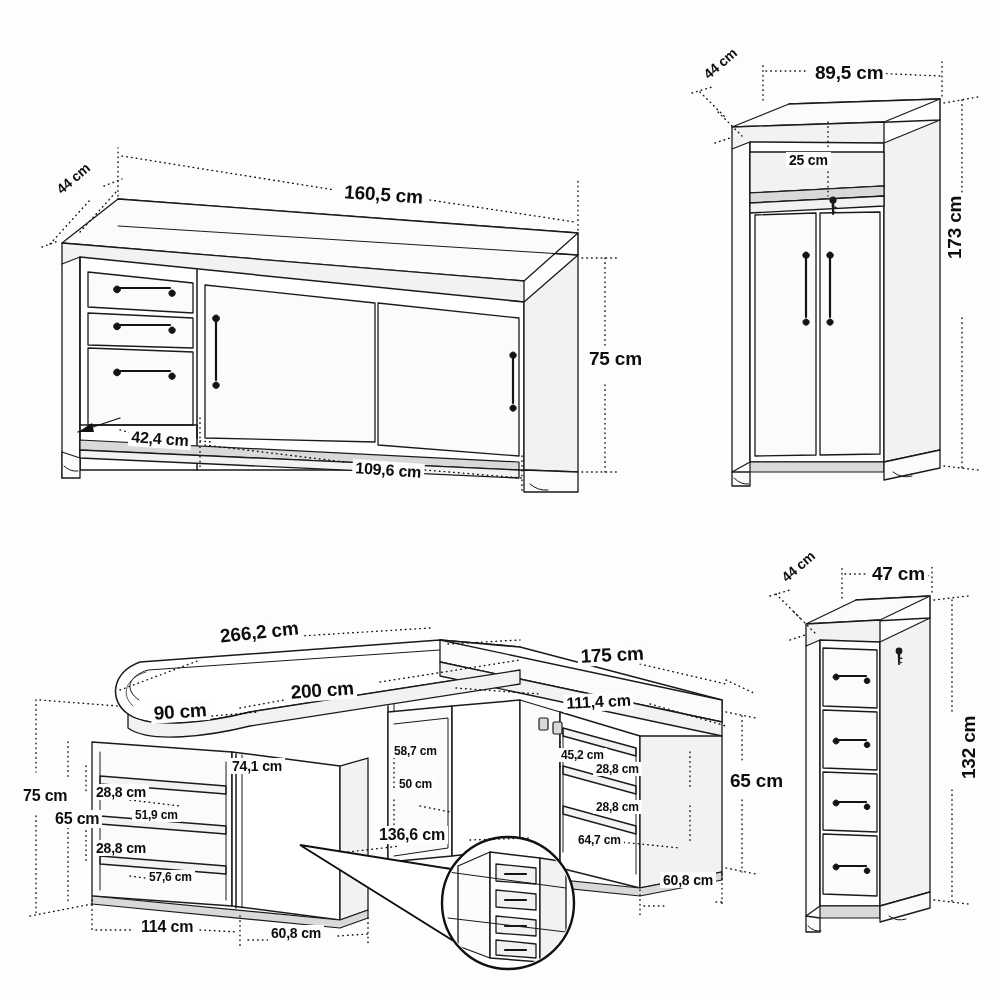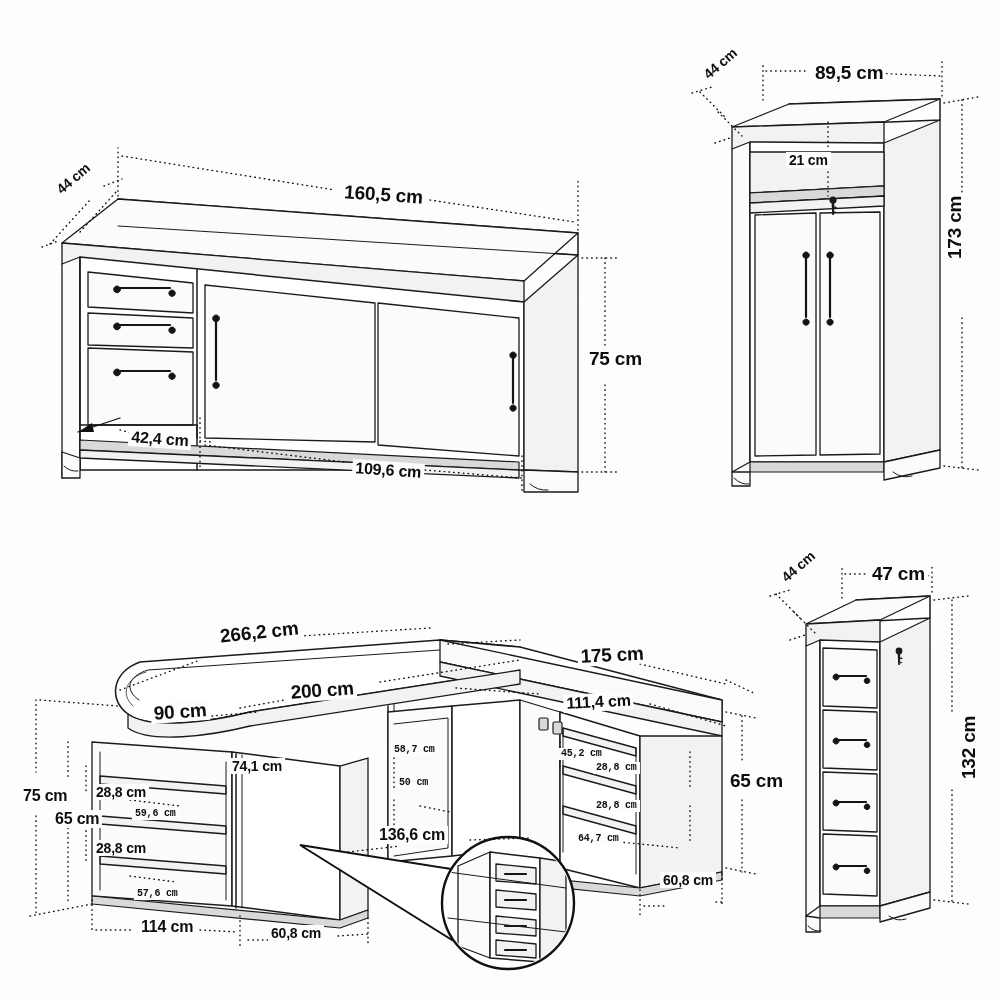--- a/index.html
+++ b/index.html
@@ -43,21 +43,21 @@
     color: #0d0d0d;
     white-space: nowrap;
     background: #fdfdfd;
     line-height: 1;
     letter-spacing: -0.2px;
     padding: 1px 3px;
   }
   .t-lg  { font-size: 19px; }
   .t-md  { font-size: 16px; }
   .t-sm  { font-size: 14px; }
-  .t-xs  { font-size: 10px; font-family: Liberation Mono, monospace; }
+  .t-xs  { font-size: 12px; }
 </style>
 </head>
 <body>
 
 <div id="sheet">
 
 <svg width="1000" height="1000" viewBox="0 0 1000 1000">
 
   <g>
 
@@ -438,21 +438,21 @@
 <div class="dimtext t-lg" style="left:586px; top:348px;">75 cm</div>
 
 <div class="dimtext t-md" style="left:129px; top:428px; transform:rotate(4deg); transform-origin:left top;">42,4 cm</div>
 
 <div class="dimtext t-md" style="left:353px; top:459px; transform:rotate(4deg); transform-origin:left top;">109,6 cm</div>
 
 <div class="dimtext t-sm" style="left:698px; top:72px; transform:rotate(-41deg); transform-origin:left top;">44 cm</div>
 
 <div class="dimtext t-lg" style="left:812px; top:62px;">89,5 cm</div>
 
-<div class="dimtext t-sm" style="left:786px; top:152px;">21 cm</div>
+<div class="dimtext t-sm" style="left:786px; top:152px;">25 cm</div>
 
 <div class="dimtext t-lg" style="left:944px; top:262px; transform:rotate(-90deg); transform-origin:left top;">173 cm</div>
 
 <div class="dimtext t-lg" style="left:216px; top:626px; transform:rotate(-6deg); transform-origin:left top;">266,2 cm</div>
 
 <div class="dimtext t-lg" style="left:287px; top:682px; transform:rotate(-4deg); transform-origin:left top;">200 cm</div>
 
 <div class="dimtext t-lg" style="left:150px; top:703px; transform:rotate(-4deg); transform-origin:left top;">90 cm</div>
 
 <div class="dimtext t-lg" style="left:577px; top:646px; transform:rotate(-3deg); transform-origin:left top;">175 cm</div>
@@ -470,25 +470,25 @@
 <div class="dimtext t-xs" style="left:593px; top:800px;">28,8 cm</div>
 
 <div class="dimtext t-xs" style="left:575px; top:833px;">64,7 cm</div>
 
 <div class="dimtext t-md" style="left:20px; top:787px;">75 cm</div>
 
 <div class="dimtext t-md" style="left:52px; top:810px;">65 cm</div>
 
 <div class="dimtext t-sm" style="left:93px; top:784px;">28,8 cm</div>
 
-<div class="dimtext t-xs" style="left:132px; top:808px;">59,6 cm</div>
+<div class="dimtext t-xs" style="left:132px; top:808px;">51,9 cm</div>
 
 <div class="dimtext t-sm" style="left:93px; top:840px;">28,8 cm</div>
 
-<div class="dimtext t-xs" style="left:134px; top:870px;margin-top:18px;">57,6 cm</div>
+<div class="dimtext t-xs" style="left:146px; top:870px;">57,6 cm</div>
 
 <div class="dimtext t-sm" style="left:229px; top:758px;">74,1 cm</div>
 
 <div class="dimtext t-md" style="left:138px; top:918px;">114 cm</div>
 
 <div class="dimtext t-sm" style="left:268px; top:925px;">60,8 cm</div>
 
 <div class="dimtext t-md" style="left:364px; top:826px;margin-left:12px;">136,6 cm</div>
 
 <div class="dimtext t-sm" style="left:660px; top:872px;">60,8 cm</div>

